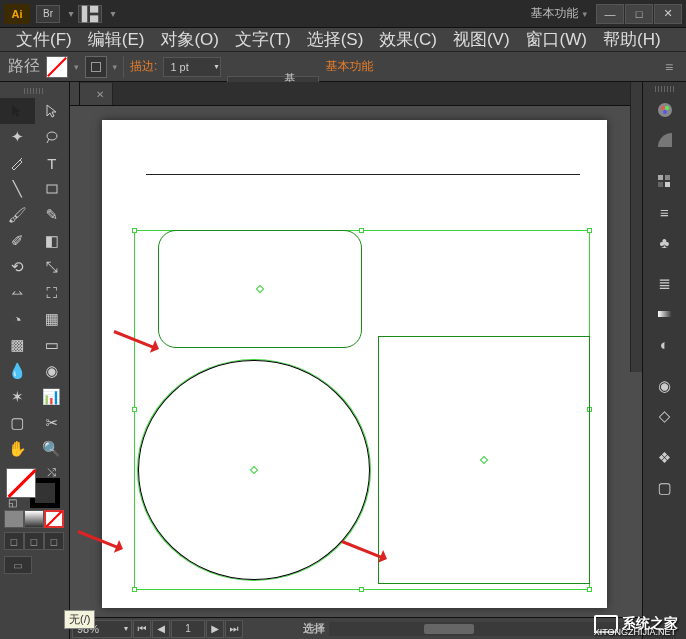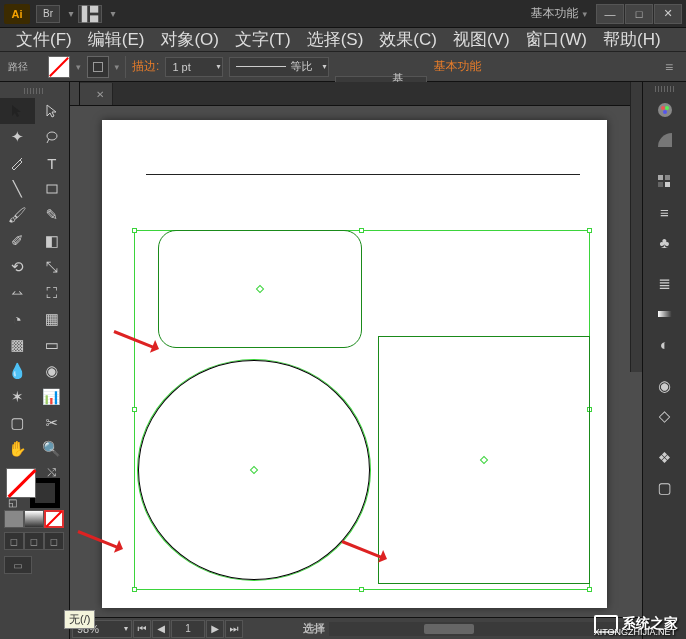--- a/index.html
+++ b/index.html
@@ -13,21 +13,21 @@
 .workspace-label { margin-left: auto; color: #bbb; font-size: 12px; padding: 0 4px; }
 .win-controls { display: flex; margin-left: 8px; }
 .win-btn { width: 28px; height: 20px; background: #444; border: 1px solid #555; display: flex; align-items: center; justify-content: center; color: #ccc; font-size: 11px; margin-left: 1px; }
 
 
 .menubar { height: 24px; background: #424242; display: flex; align-items: center; padding: 0 8px; border-bottom: 1px solid #222; }
 .menu-item { color: #ddd; font-size: 17px; padding: 0 8px; }
 
 
 .controlbar { height: 30px; background: #424242; display: flex; align-items: center; padding: 0 8px; border-bottom: 1px solid #111; gap: 6px; }
-.ctrl-label { color: #bbb; font-size: 10px; margin-right: 14px; }
+.ctrl-label { color: #bbb; font-size: 16px; }
 .ctrl-swatch { width: 22px; height: 22px; background: #fff; border: 1px solid #666; position: relative; }
 .ctrl-swatch.none::after { content: ""; position: absolute; width: 26px; height: 2px; background: red; top: 9px; left: -3px; transform: rotate(-45deg); }
 .ctrl-mini { width: 22px; height: 22px; border: 1px solid #666; background: #333; display: flex; align-items: center; justify-content: center; }
 .ctrl-mini-inner { width: 10px; height: 10px; border: 1px solid #999; }
 .sep-v { width: 1px; height: 22px; background: #555; }
 .stroke-label { color: #e87d2a; font-size: 12px; }
 .ctrl-drop { height: 20px; background: #3a3a3a; border: 1px solid #555; color: #ccc; font-size: 11px; padding: 0 14px 0 6px; display: flex; align-items: center; position: relative; }
 .ctrl-drop::after { content: "▾"; position: absolute; right: 2px; font-size: 8px; }
 .ctrl-drop.wide { width: 100px; }
 .ctrl-drop.wide2 { width: 92px; margin-top: 39px; }
@@ -149,24 +149,20 @@
   <span class="ctrl-label">路径</span>
   <div class="ctrl-swatch none"></div>
   <div style="color:#888;font-size:9px">▾</div>
   <div class="ctrl-mini">
       <div class="ctrl-mini-inner"></div>
     </div>
   <div style="color:#888;font-size:9px">▾</div>
   <div class="sep-v"></div>
   <span class="stroke-label">描边:</span>
   <div class="ctrl-drop" style="width:58px">1 pt</div>
-  <div class="ctrl-drop wide">
-      <span class="stroke-line"></span>
-      <span>等比</span>
-    </div>
   <div class="ctrl-drop wide2">
       <span class="stroke-line"></span>
       <span>基本</span>
     </div>
   <span class="opacity-label">基本功能</span>
   <div class="ctrl-menu-btn">≡</div>
 </div>
 
 <div class="workspace">
 

